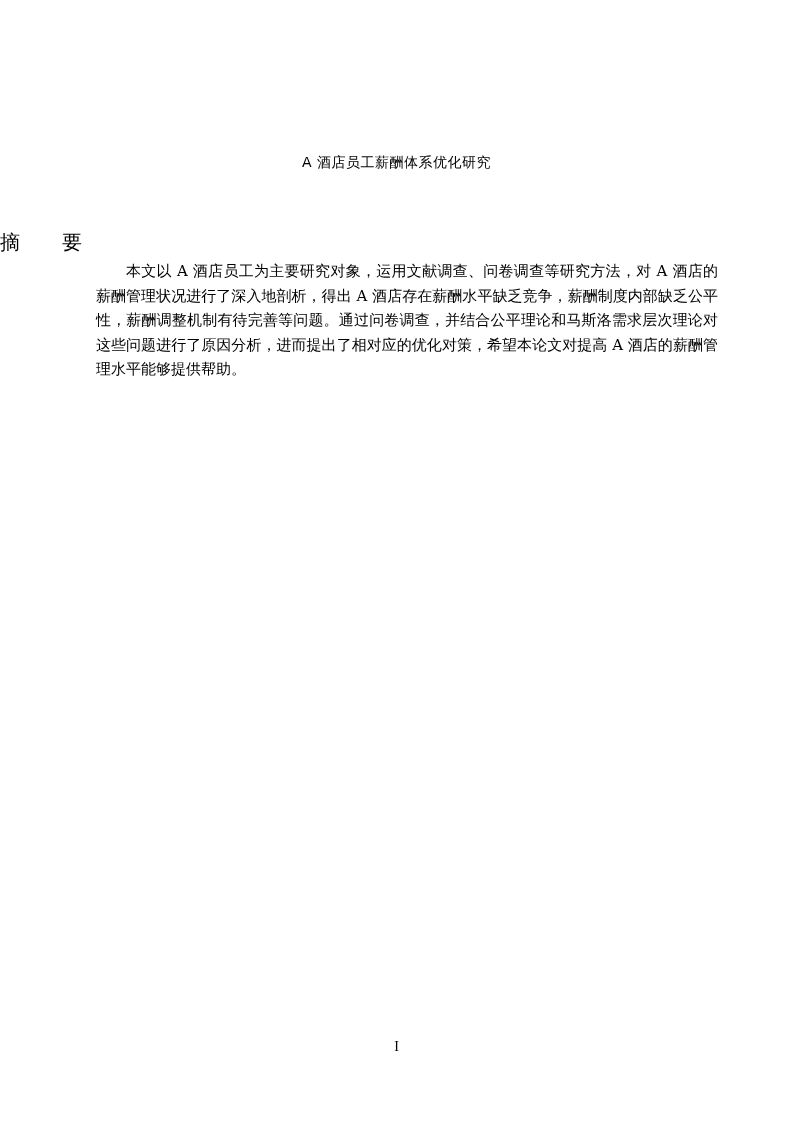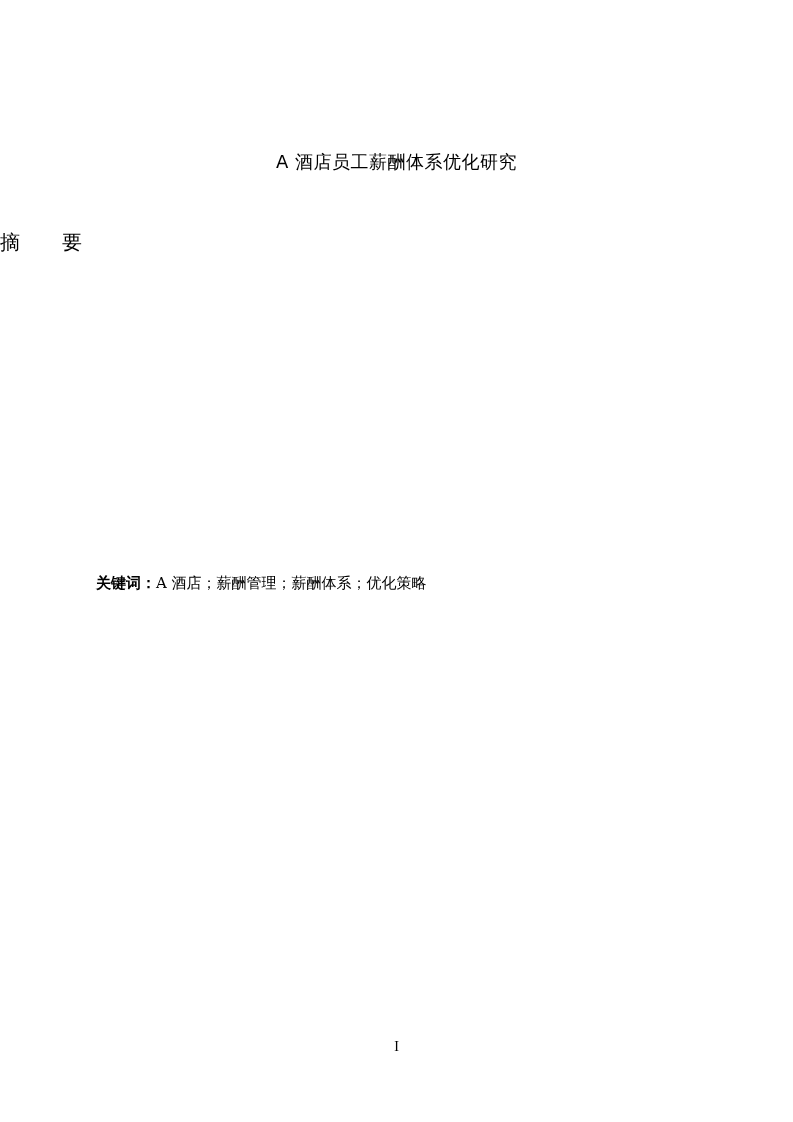--- a/index.html
+++ b/index.html
@@ -20,21 +20,21 @@
       left: 0; top: 0;
       width: 793px; height: 1122px;
       background: #ffffff;
     }
     .doc-title {
       position: absolute;
       top: 148px;
       left: 0;
       width: 793px;
       text-align: center;
-      font-size: 18px;
+      font-size: 14px;
       line-height: 28px;
       font-family: "DejaVu Sans", "Liberation Sans", sans-serif;
       letter-spacing: 0.5px;
     }
     .abstract-heading {
       position: absolute;
       top: 228px;
       left: 0;
       width: 793px;
       text-align: left;
@@ -89,21 +89,19 @@
 
 <div class="page">
 
   <div class="doc-title">A 酒店员工薪酬体系优化研究</div>
 
   <div class="abstract-heading">
     <span>摘</span><span class="gap"></span><span>要</span>
   </div>
 
   <div class="body-text">
+    <p>本文以 A 酒店员工为主要研究对象，运用文献调查、问卷调查等研究方法，对 A 酒店的薪酬管理状况进行了深入地剖析，得出 A 酒店存在薪酬水平缺乏竞争，薪酬制度内部缺乏公平性，薪酬调整机制有待完善等问题。通过问卷调查，并结合公平理论和马斯洛需求层次理论对这些问题进行了原因分析，进而提出了相对应的优化对策，希望本论文对提高 A 酒店的薪酬管理水平能够提供帮助。</p>
   </div>
 
-  <div class="keywords">
-    <span class="kw-label">关键词：</span><span>A 酒店；薪酬管理；薪酬体系；优化策略</span>
-  </div>
 
   <div class="page-number">I</div>
 
 </div>
 
 </body></html>

